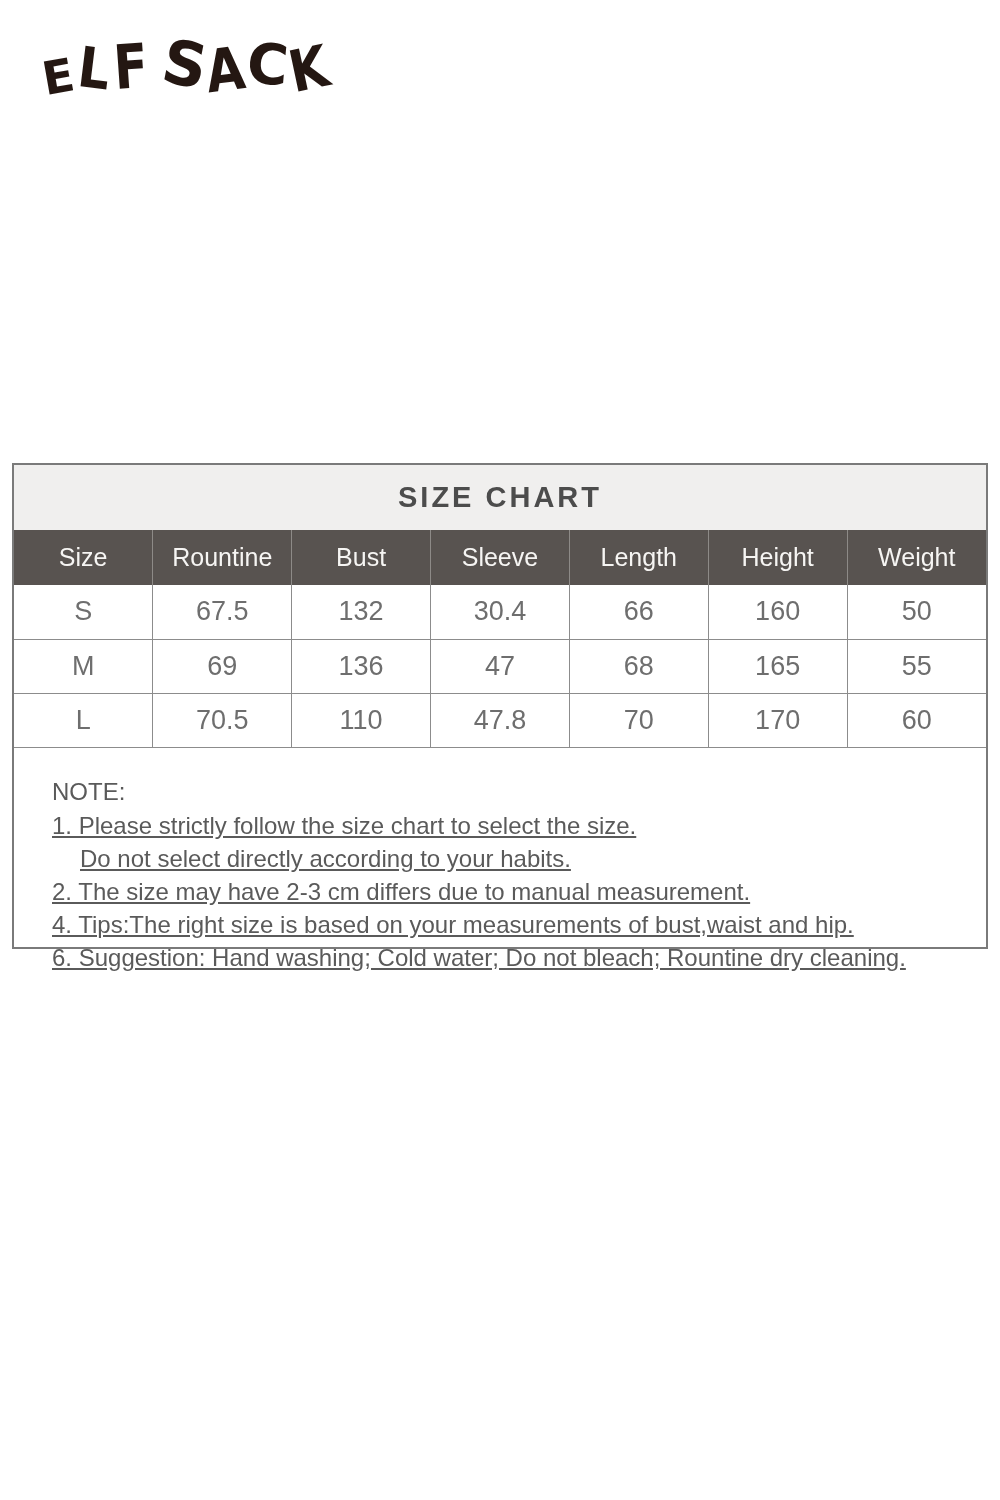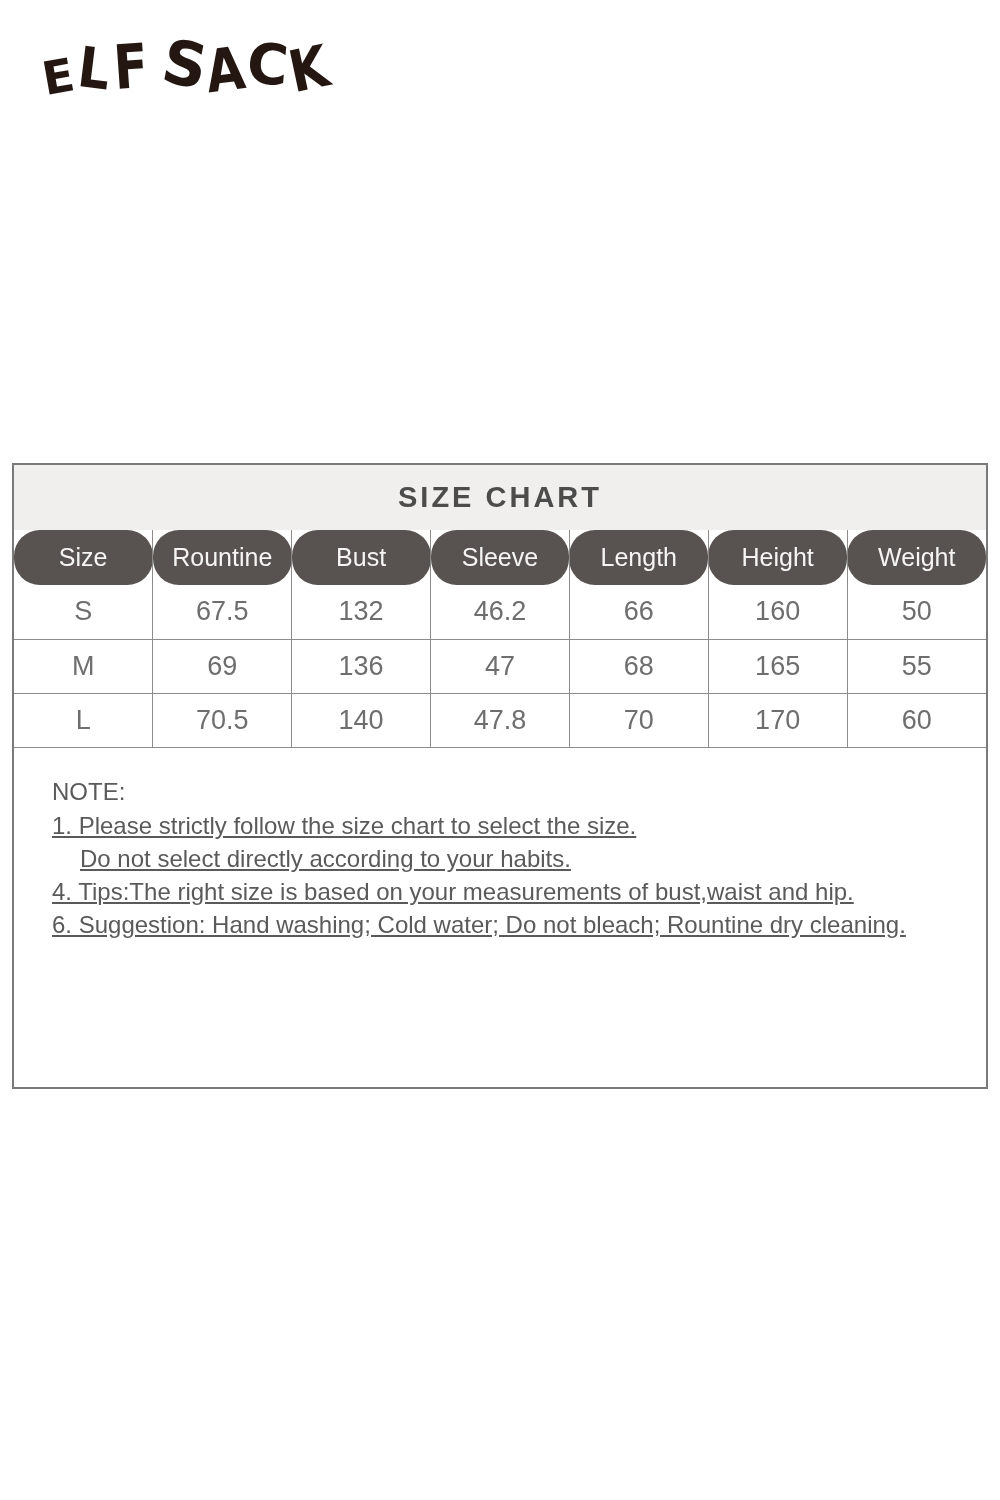--- a/index.html
+++ b/index.html
@@ -33,21 +33,21 @@
   .logo .lch:nth-child(6) { transform: rotate(-7deg) translateY(-1px) scaleY(1.18); }
   .logo .lch:nth-child(7) { transform: rotate(5deg)  translateY(-6px) scale(1.12); }
   .logo .lch:nth-child(8) { transform: rotate(-12deg) translateY(-2px) scaleY(1.15); }
 
   
   .panel {
     position: absolute;
     left: 12px;
     top: 463px;
     width: 976px;
-    height: 626px;
+    height: 486px;
     border: 2px solid #7a7a7a;
     background: #ffffff;
   }
   .panel-title {
     height: 65px;
     background: #f0efee;
     display: flex;
     align-items: center;
     justify-content: center;
     font-size: 29px;
@@ -60,21 +60,20 @@
     border-collapse: collapse;
     table-layout: fixed;
   }
   table.size-table th {
     background: #585350;
     color: #f6f5f3;
     font-weight: normal;
     font-size: 25px;
     height: 55px;
     border-left: 1px solid #8d8a87;
-    border-radius: 26px;
   }
   table.size-table th:first-child { border-left: none; }
   table.size-table td {
     height: 54px;
     text-align: center;
     vertical-align: middle;
     font-size: 27px;
     color: #6e6e6e;
     background: #ffffff;
     border: 1px solid #8c8c8c;
@@ -114,47 +113,48 @@
         <th>Length</th>
         <th>Height</th>
         <th>Weight</th>
       </tr>
     </thead>
     <tbody>
       <tr>
         <td>S</td>
         <td>67.5</td>
         <td>132</td>
-        <td>46.2</td>
+        <td>30.4</td>
         <td>66</td>
         <td>160</td>
         <td>50</td>
       </tr>
       <tr>
         <td>M</td>
         <td>69</td>
         <td>136</td>
         <td>47</td>
         <td>68</td>
         <td>165</td>
         <td>55</td>
       </tr>
       <tr>
         <td>L</td>
         <td>70.5</td>
-        <td>140</td>
+        <td>110</td>
         <td>47.8</td>
         <td>70</td>
         <td>170</td>
         <td>60</td>
       </tr>
     </tbody>
   </table>
 
   <div class="note">
     <div class="note-title">NOTE:</div>
     <div class="line">1. Please strictly follow the size chart to select the size.</div>
     <div class="line indent">Do not select directly according to your habits.</div>
+    <div class="line">2. The size may have 2-3 cm differs due to manual measurement.</div>
     <div class="line">4. Tips:The right size is based on your measurements of bust,waist and hip.</div>
     <div class="line">6. Suggestion: Hand washing; Cold water; Do not bleach; Rountine dry cleaning.</div>
   </div>
 
 </div>
 
 </body></html>

